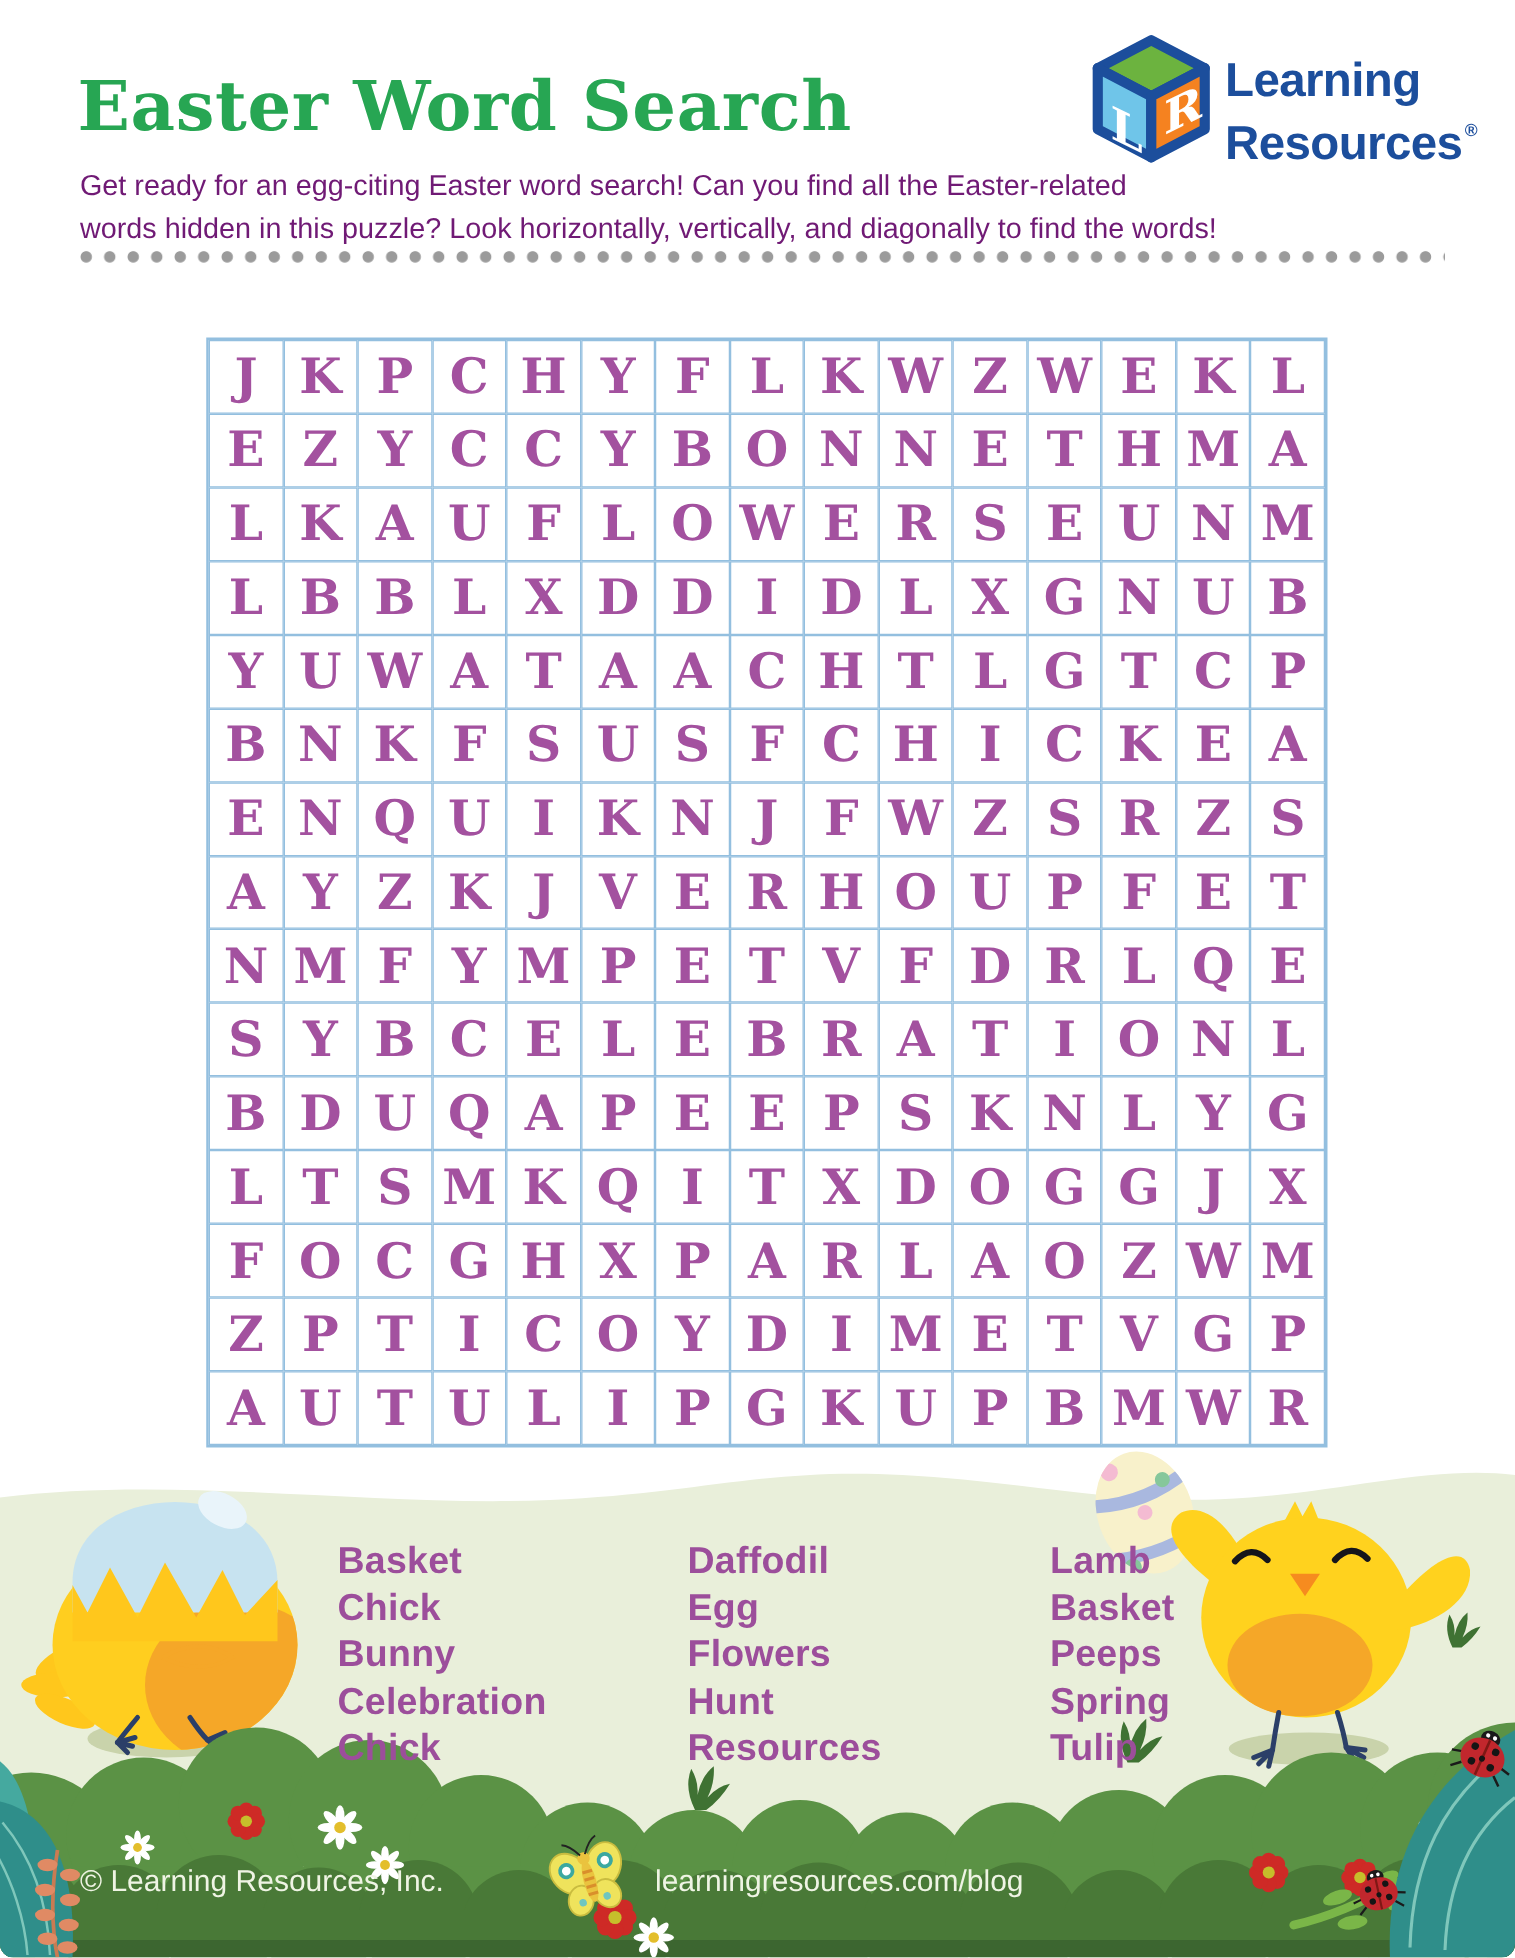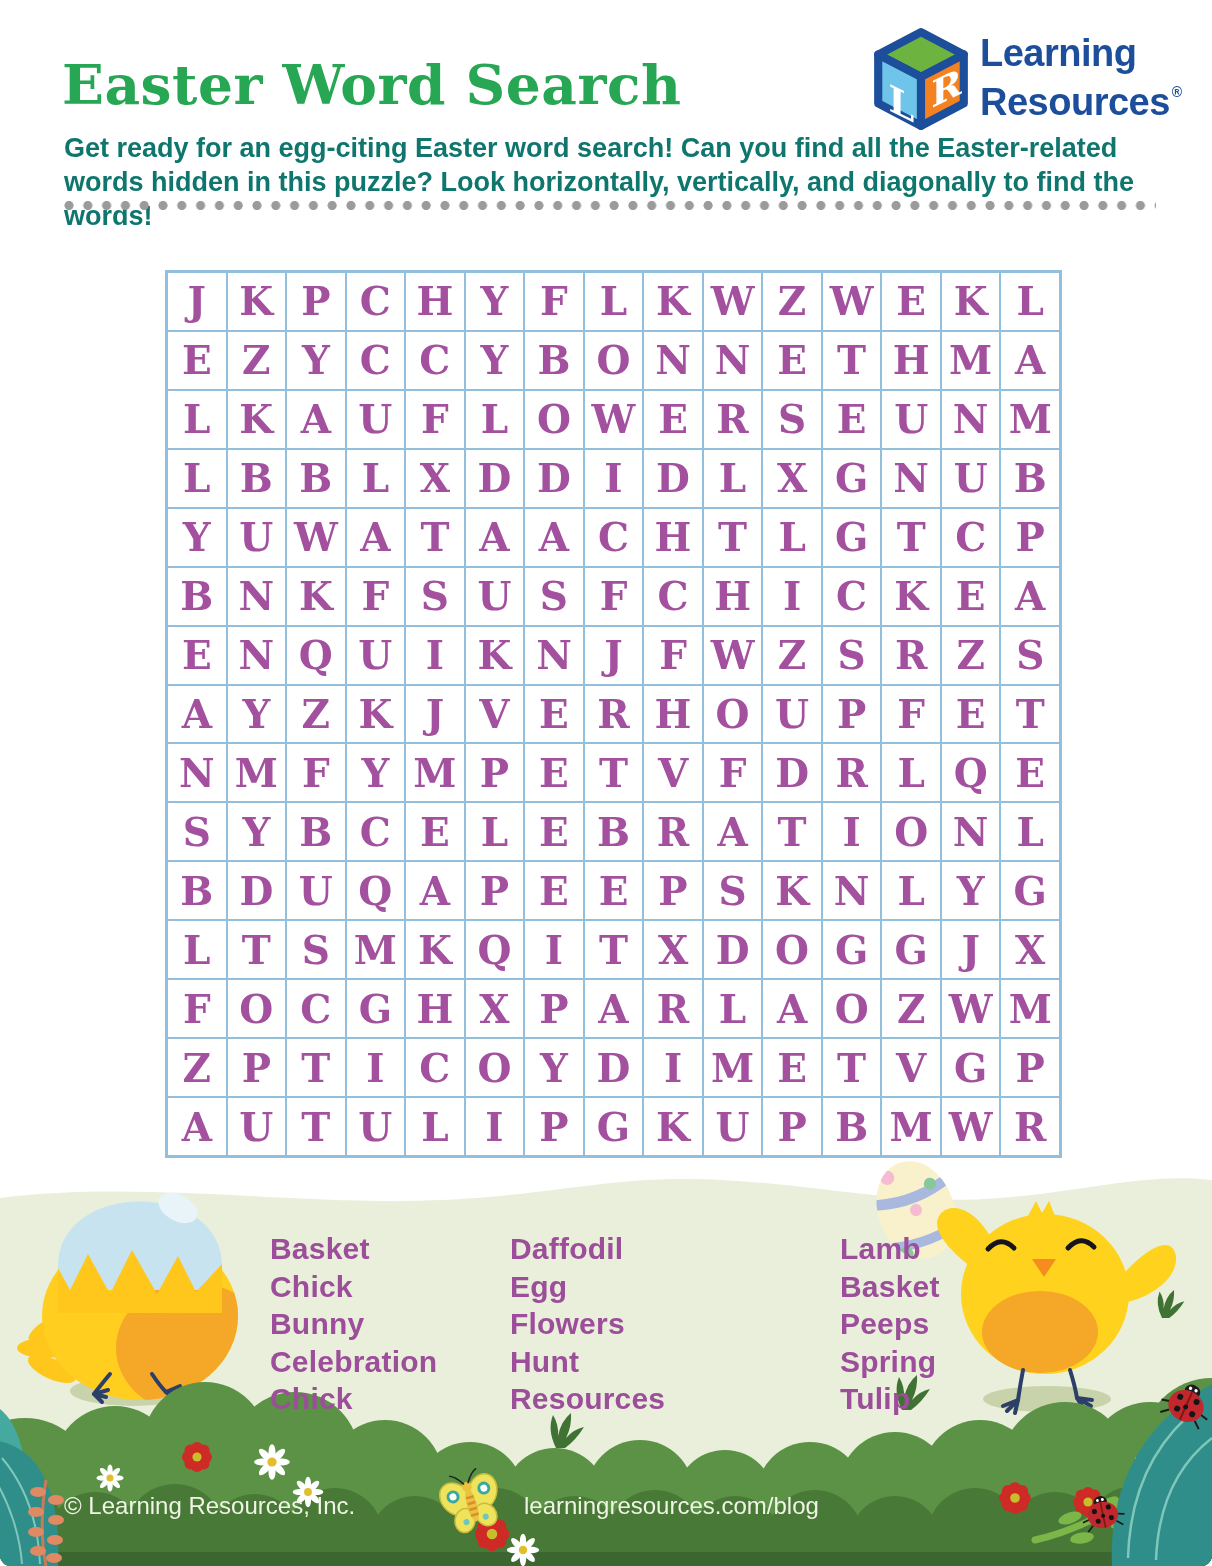--- a/index.html
+++ b/index.html
@@ -4,44 +4,44 @@
 <style>
   html,body{margin:0;padding:0;background:#ffffff;}
   .page{position:relative;width:1212px;height:1566px;background:#ffffff;overflow:hidden;
         font-family:"Liberation Sans",sans-serif;border-radius:11px;}
 
   
   .title{position:absolute;left:62px;top:52px;font-family:"DejaVu Serif",serif;
          font-weight:800;font-size:55px;letter-spacing:.5px;color:#27A653;}
   .logo{position:absolute;left:870px;top:26px;display:flex;align-items:flex-start;}
   .logo-cube{width:102px;height:108px;}
-  .logo-text{margin-left:8px;margin-top:8px;font-weight:bold;font-size:38px;line-height:39px;
+  .logo-text{margin-left:8px;margin-top:20px;font-weight:bold;font-size:38px;line-height:39px;
              color:#1C4E9C;letter-spacing:-.5px;}
   .logo-text .reg{font-size:14px;vertical-align:18px;margin-left:2px;}
 
-  .intro{position:absolute;left:64px;top:131px;font-size:27px;line-height:34px;
-         font-weight:700;color:#0f766e;width:1130px;}
+  .intro{position:absolute;left:64px;top:131px;font-size:23px;line-height:34px;
+         font-weight:400;color:#701a75;width:1130px;}
 
   .dots{position:absolute;left:64px;top:200px;width:1092px;height:11px;
         background-image:radial-gradient(circle at 5px 5.5px,#9B9B9B 4.2px,transparent 4.9px);
         background-size:18.8px 11px;background-repeat:repeat-x;}
 
   
   .grid{position:absolute;left:165px;top:270px;width:897px;height:888px;
         display:grid;grid-template-columns:repeat(15,1fr);grid-template-rows:repeat(15,1fr);
         border:2px solid #93BFDF;box-sizing:border-box;background:#ffffff;}
   .cell{border:1px solid #93BFDF;display:flex;align-items:center;justify-content:center;
         font-family:"DejaVu Serif",serif;font-weight:bold;font-size:39px;color:#A3519F;}
 
   
   .scene{position:absolute;left:0;top:1148px;width:1212px;height:418px;padding-left:16px;}
   .scene svg{position:absolute;left:0;top:0;}
   .words{position:absolute;top:82px;font-weight:bold;font-size:30px;line-height:37.5px;
          color:#9C4E9B;letter-spacing:.2px;}
-  .col1{left:270px;} .col2{left:510px;} .col3{left:822px;margin-left:18px;}
+  .col1{left:270px;} .col2{left:550px;} .col3{left:822px;margin-left:18px;}
   .copyright{position:absolute;left:64px;top:344px;font-size:24px;color:#EFF4E4;}
   .blog{position:absolute;left:500px;top:344px;font-size:24px;color:#EFF4E4;margin-left:24px;}
 </style>
 </head>
 <body>
 
 <div class="page">
 
   <div class="title">Easter Word Search</div>
 

